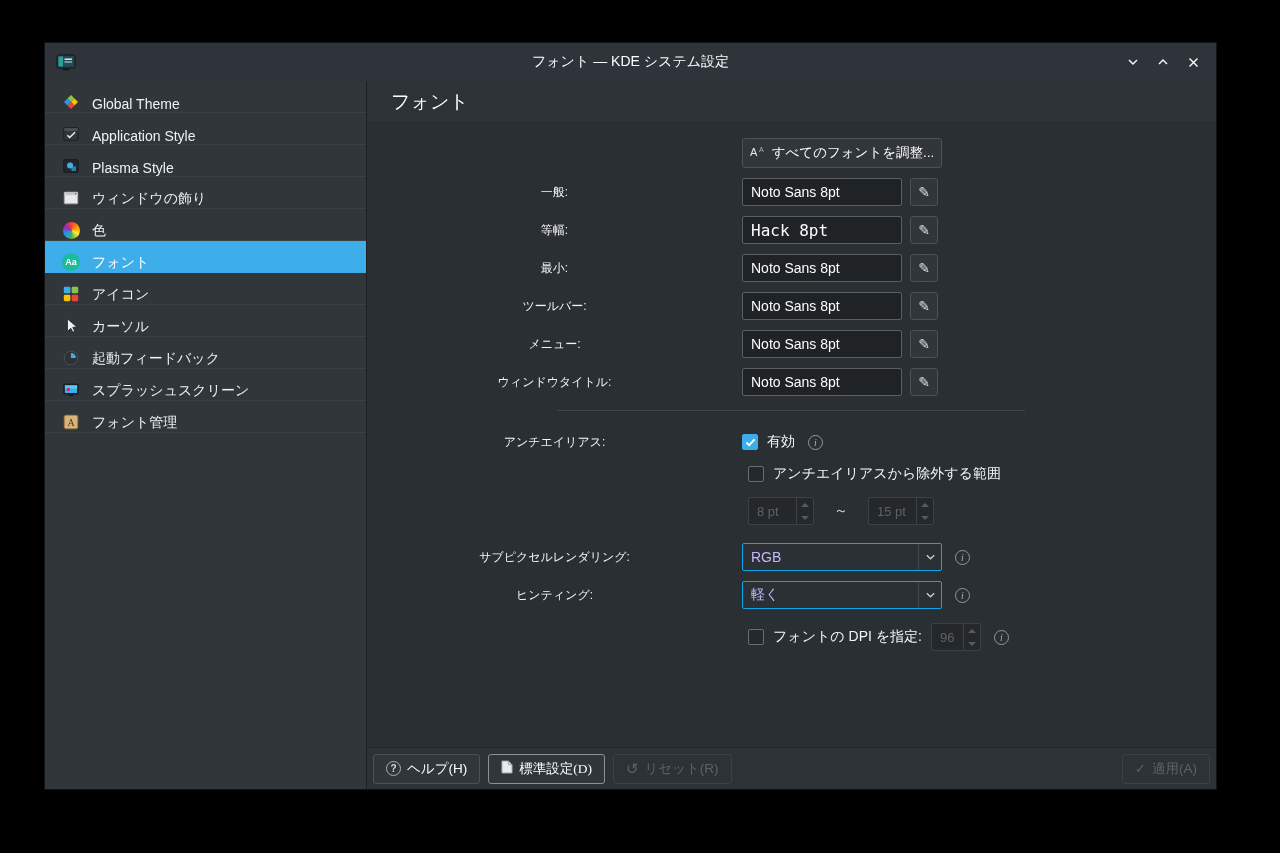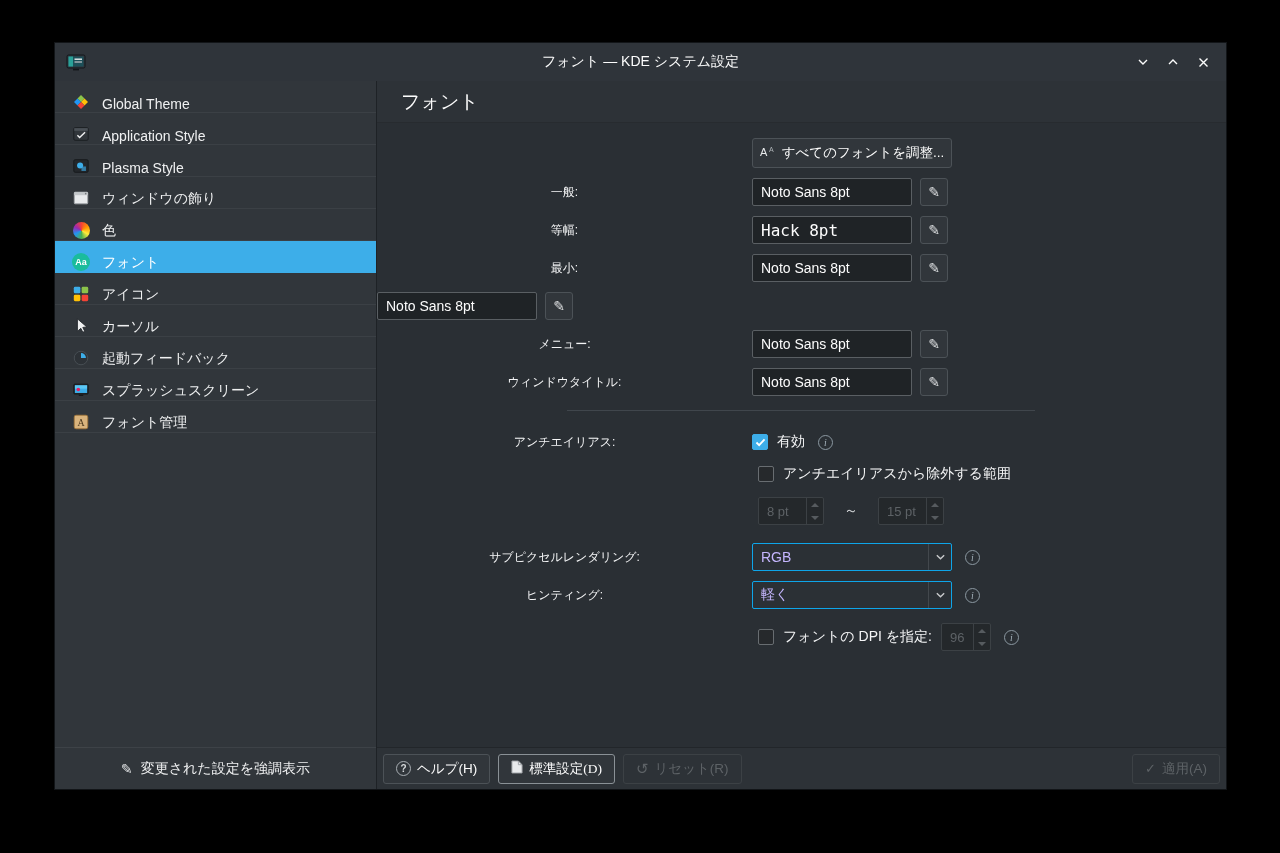--- a/index.html
+++ b/index.html
@@ -1,20 +1,20 @@
 <!DOCTYPE html>
 <html><head>
 <meta charset="utf-8">
 <style>
   * { box-sizing: border-box; margin: 0; padding: 0; }
   html,body { width:1280px; height:853px; background:#000; overflow:hidden;
               font-family:"Liberation Sans","DejaVu Sans",sans-serif; }
   .screen { position:relative; width:1280px; height:853px; background:#000; }
 
-  .window { position:absolute; left:54px; top:42px; width:1173px; height:748px;
+  .window { position:absolute; left:44px; top:42px; width:1173px; height:748px;
             background:#2a2f34; display:flex; flex-direction:column;
             border:1px solid #121518; }
 
   
   .titlebar { flex:0 0 38px; background:#2f343a; display:flex; align-items:center;
               position:relative; color:#fcfcfc; }
   .app-icon { width:22px; height:22px; margin-left:10px; z-index:1; }
   .tb-title { position:absolute; left:0; right:0; text-align:center; font-size:14px;
               color:#fcfcfc; pointer-events:none; }
   .win-controls { margin-left:auto; display:flex; gap:12px; padding-right:14px; z-index:1; }
@@ -284,24 +284,20 @@
               <svg width="18" height="18" viewBox="0 0 20 20">
                 <rect x="2.5" y="2.5" width="15" height="15" rx="2" fill="#d9b37c" stroke="#a5793d"></rect>
                 <text x="10" y="14" text-anchor="middle" font-size="11" font-family="serif" fill="#4a371d">A</text>
                 </svg>
             </span>
             <span class="si-label">フォント管理</span>
           </div>
 
         </div>
 
-        <div class="sidebar-footer">
-          <span class="pencil-icon"></span>
-          <span>変更された設定を強調表示</span>
-        </div>
       </div>
 
       <div class="content">
         <div class="content-header">
           <span>フォント</span>
         </div>
 
         <div class="content-body">
 
           <div class="form-row">
@@ -335,20 +331,21 @@
 
           <div class="form-row">
             <div class="flabel">最小:</div>
             <div class="text-field">Noto Sans 8pt</div>
             <button class="edit-btn">
                 <span class="pencil-icon"></span>
               </button>
           </div>
 
           <div class="form-row">
+            <div class="flabel">ツールバー:</div>
             <div class="text-field">Noto Sans 8pt</div>
             <button class="edit-btn">
                 <span class="pencil-icon"></span>
               </button>
           </div>
 
           <div class="form-row">
             <div class="flabel">メニュー:</div>
             <div class="text-field">Noto Sans 8pt</div>
             <button class="edit-btn">

